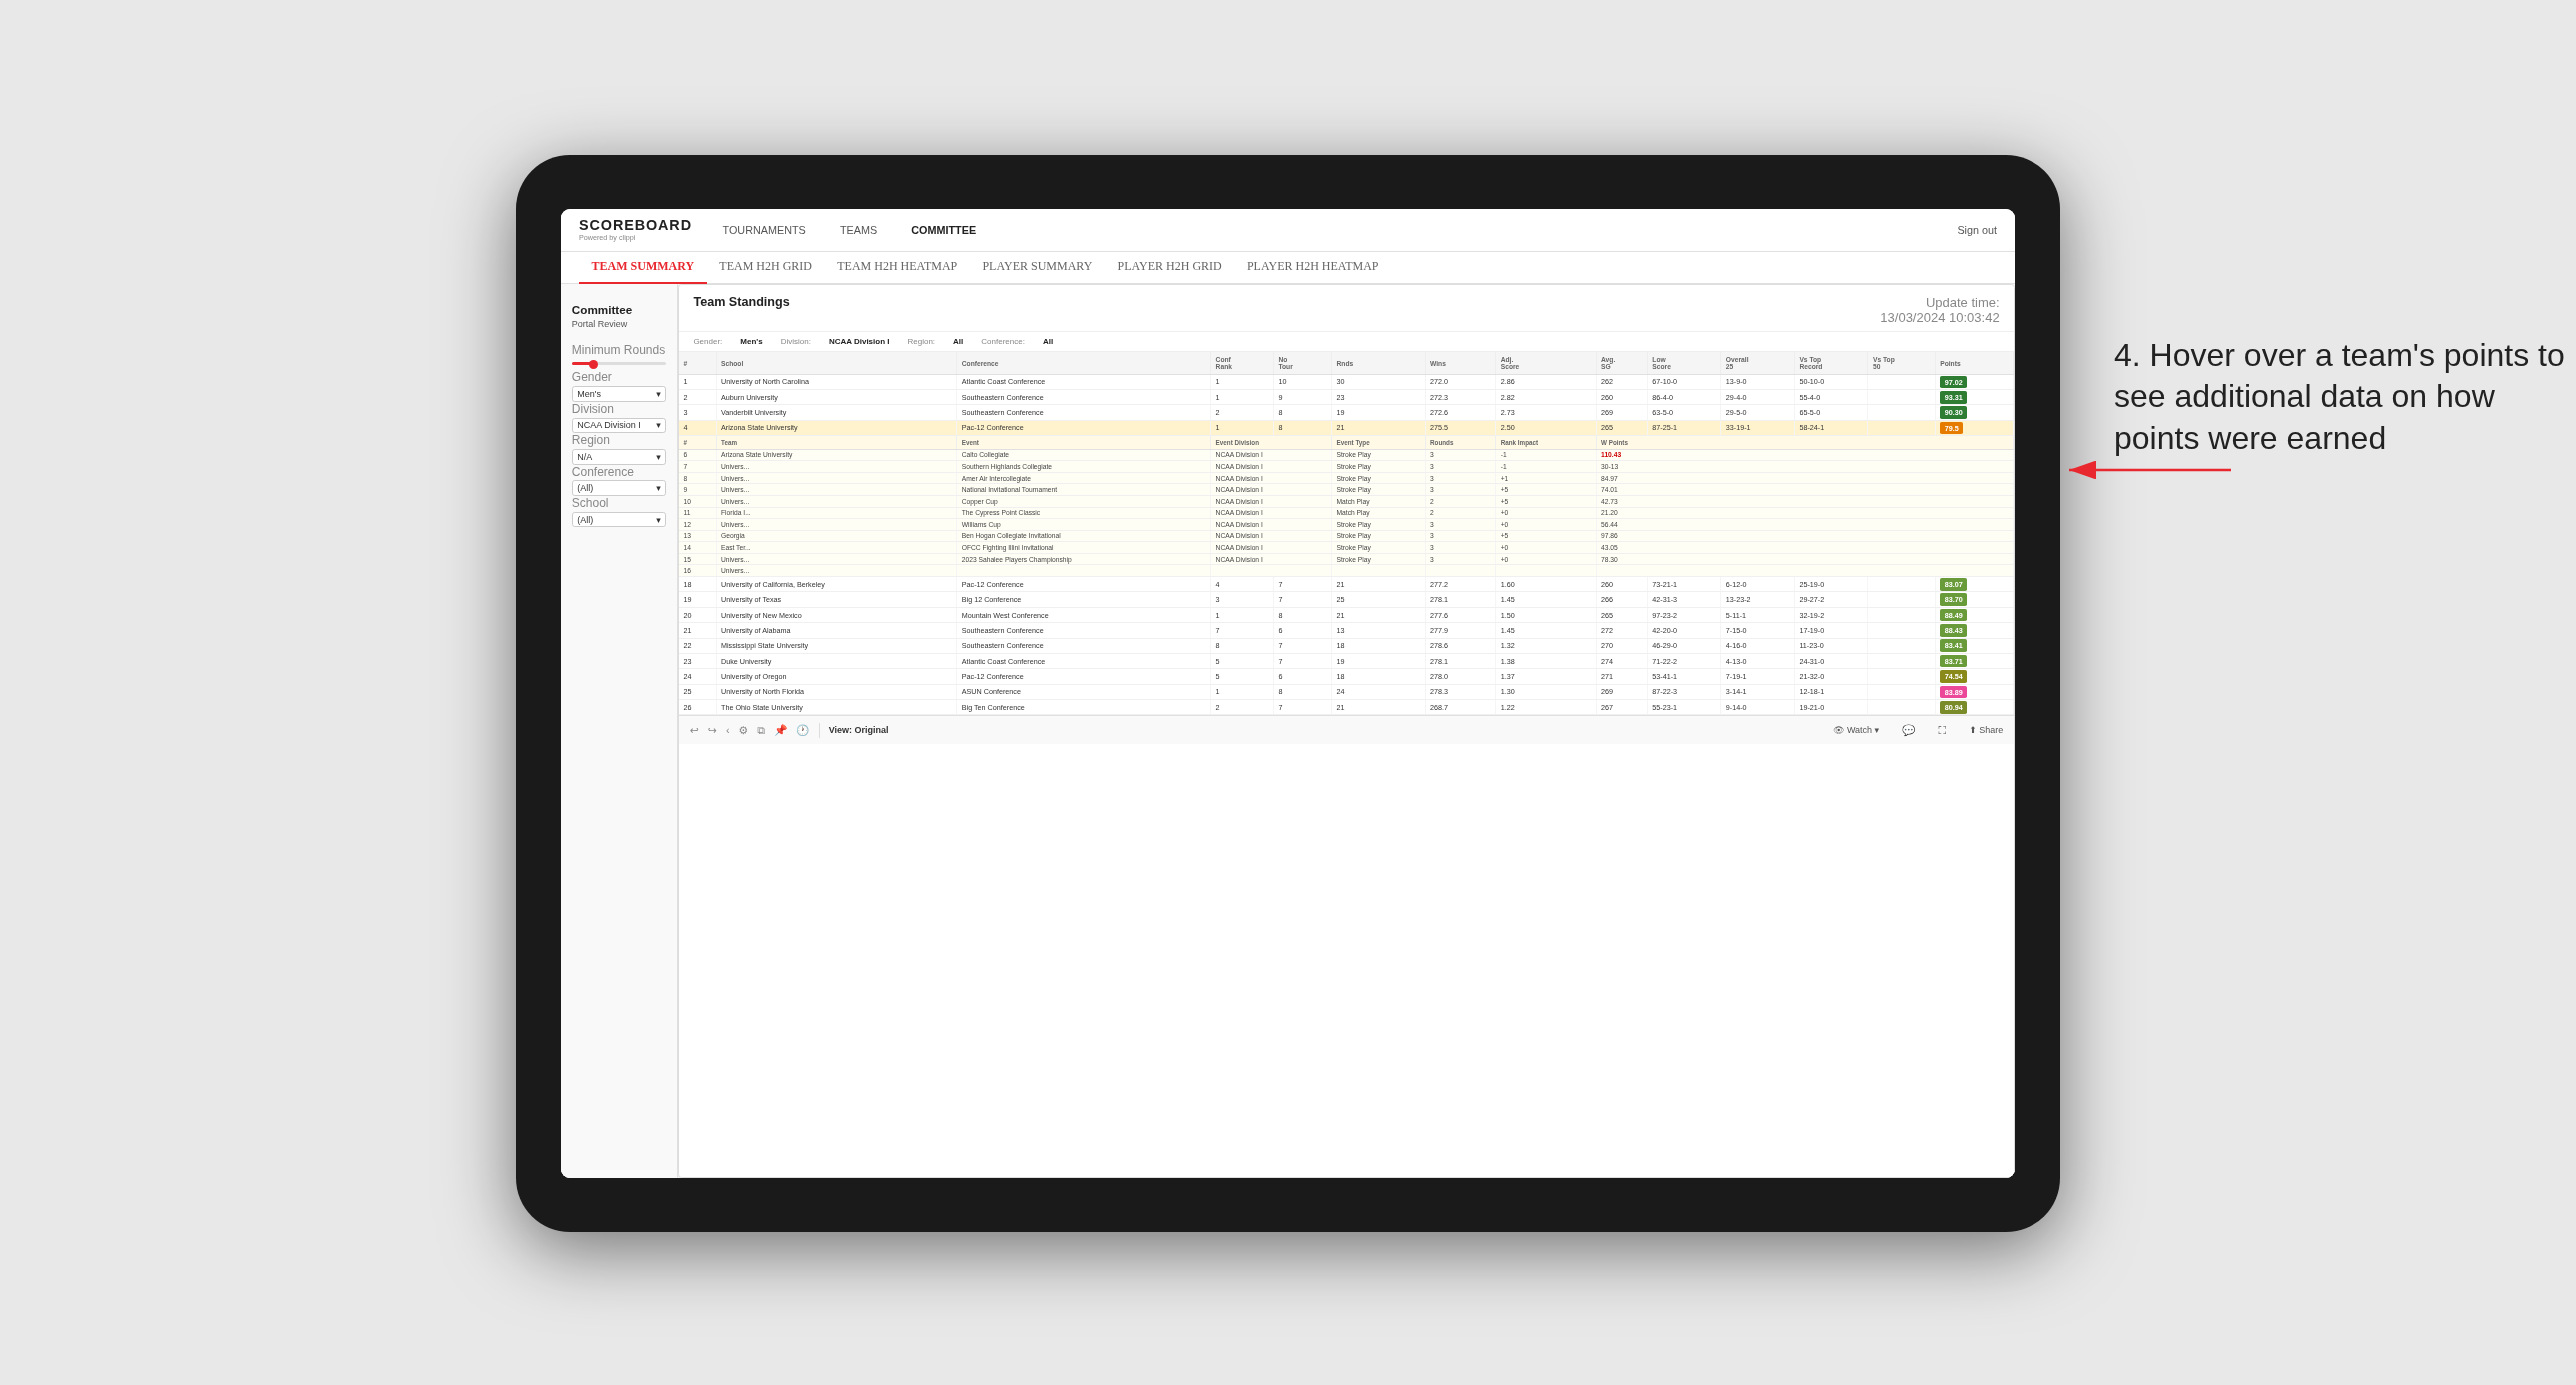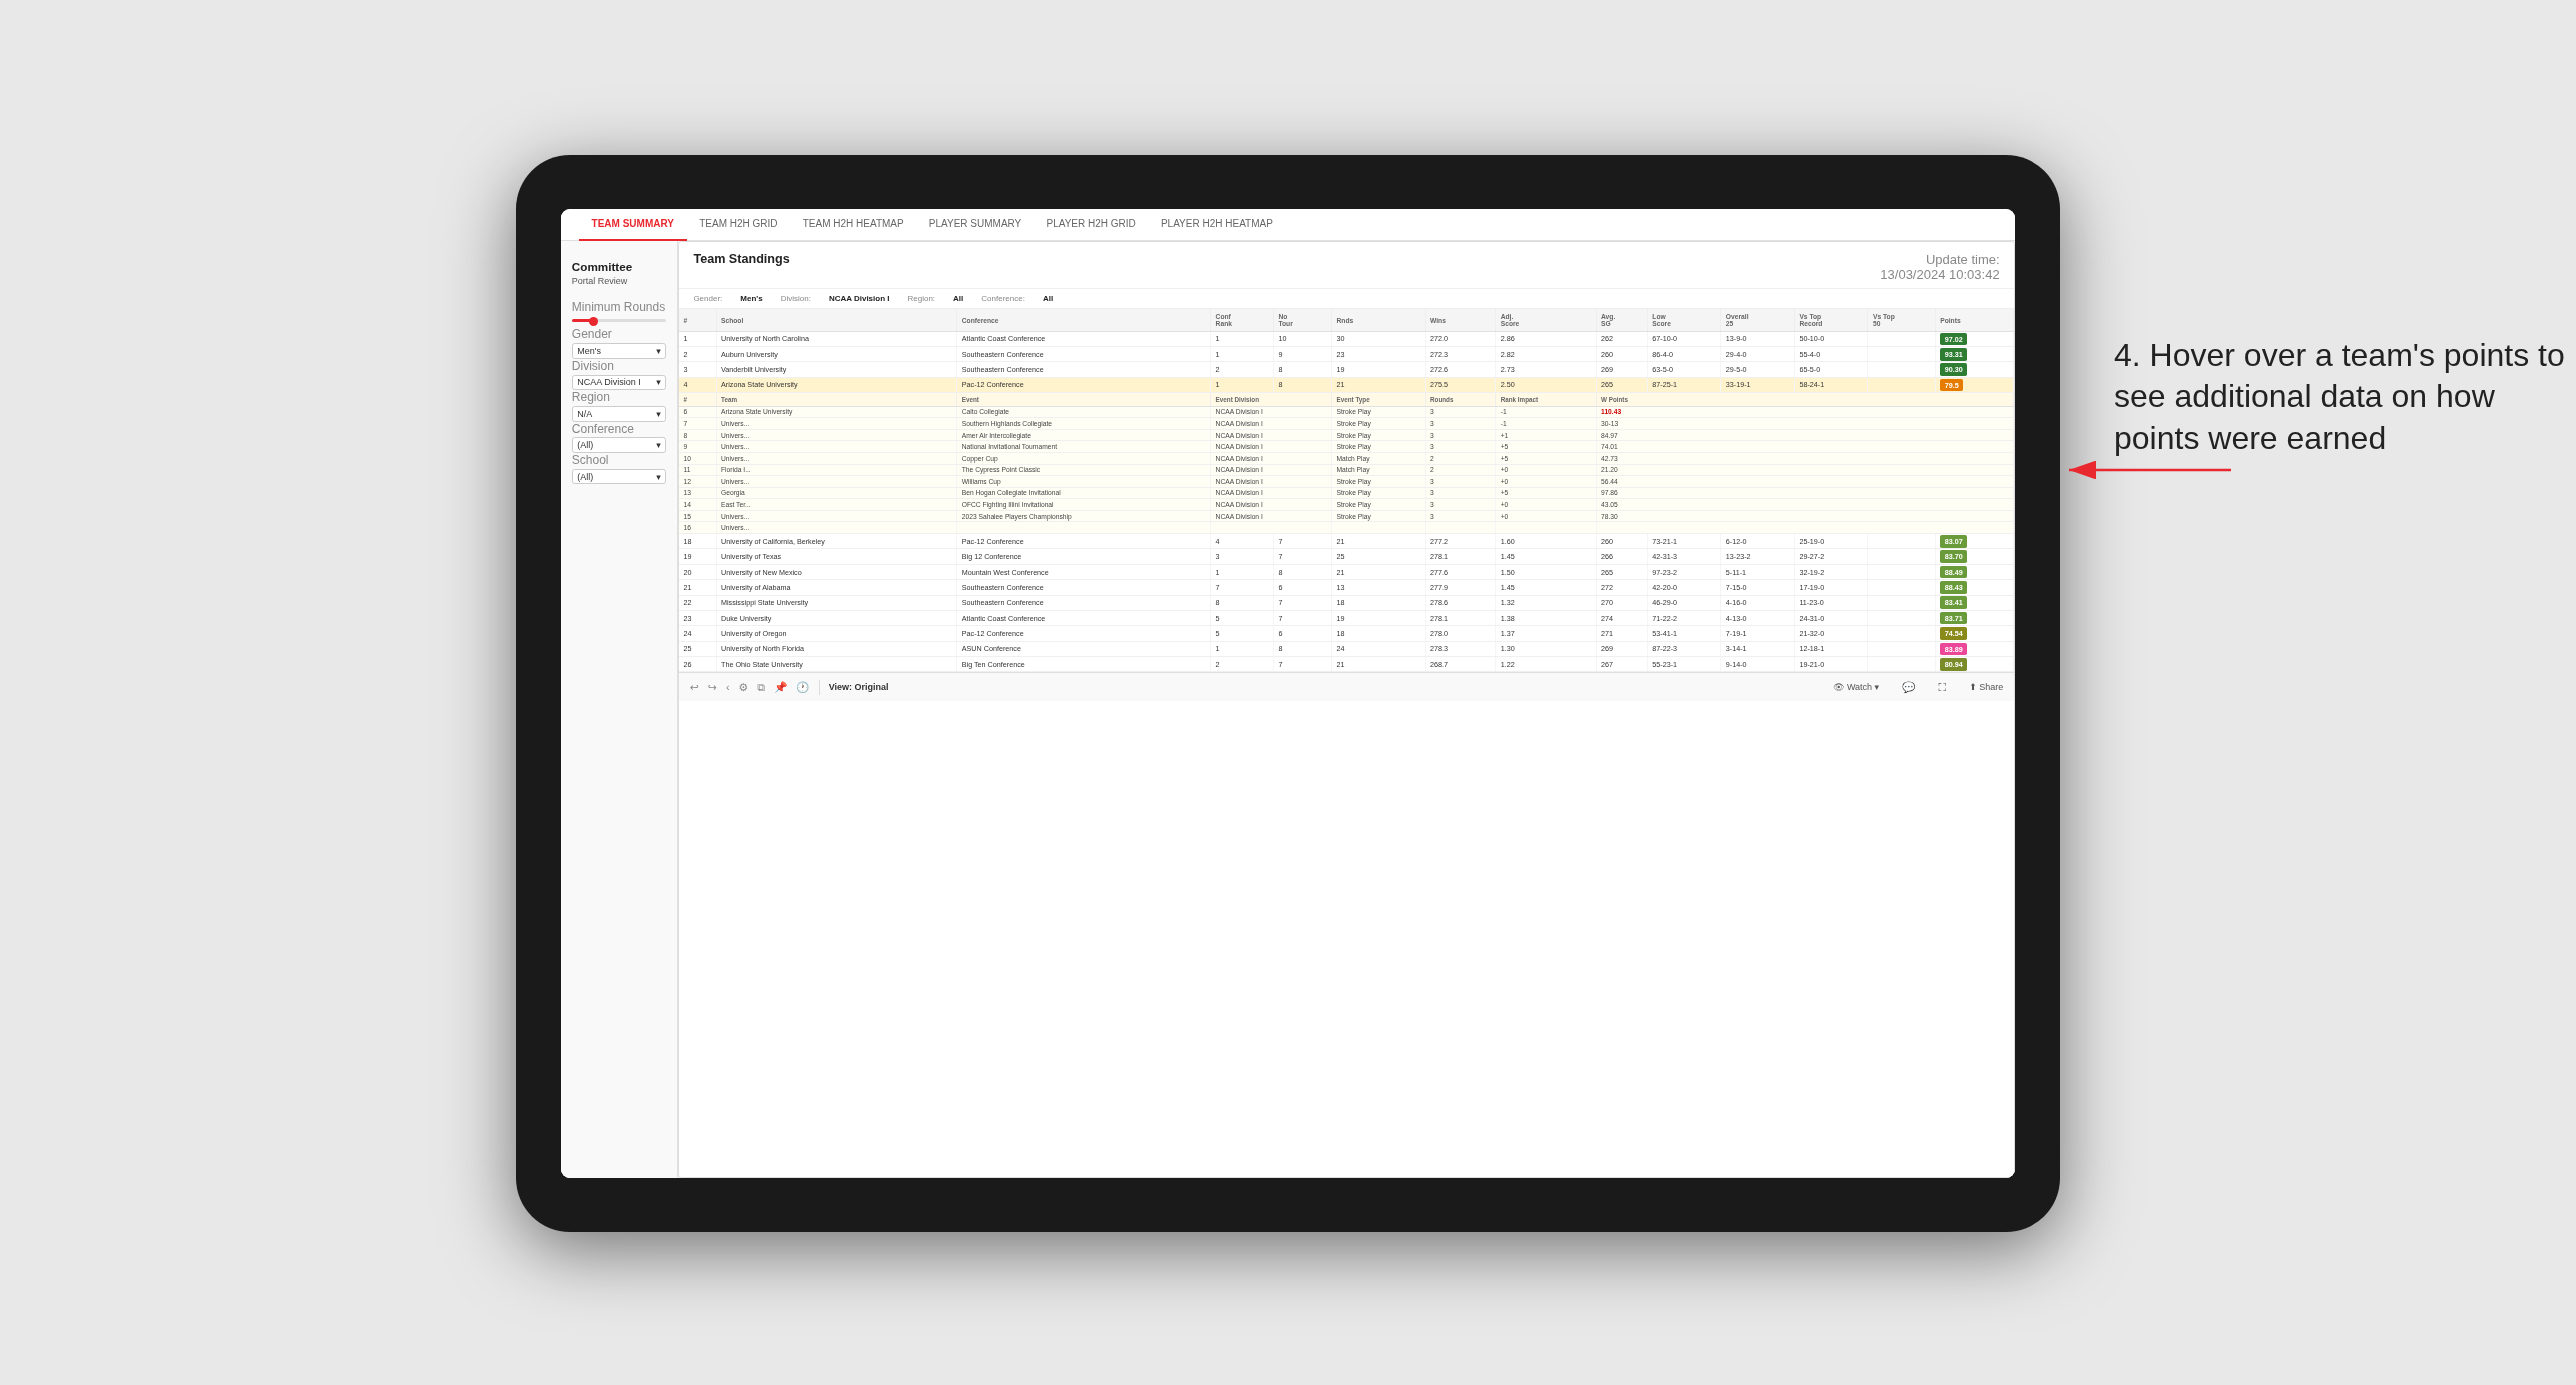--- a/index.html
+++ b/index.html
@@ -99,29 +99,30 @@
     .sub-nav {
       background: #fff;
       border-bottom: 1.8px solid #e0e0e0;
       display: flex;
       padding: 0 18px;
       height: 32px;
       flex-shrink: 0;
     }
 
     .sub-tab {
-      font-size: 10px;
+      font-size: 12px;
       color: #666;
       padding: 0 12.6px;
       height: 32px;
       display: flex;
       align-items: center;
       cursor: pointer;
       border-bottom: 2.7px solid transparent;
       margin-bottom: -1.8px;
+      font-family: Liberation Serif, serif;
     }
 
     .sub-tab.active {
       color: #e8272e;
       border-bottom: 2.7px solid #e8272e;
       font-weight: 600;
     }
 
     
     .main-content {
@@ -373,20 +374,32 @@
       align-items: center;
       gap: 23px;
     }
   </style>
 </head>
 <body>
 
 <div class="tablet-frame">
   <div class="tablet-screen">
 
+    <div class="top-nav">
+      <div class="logo-area">
+        <span class="logo-text">SCOREBOARD</span>
+        <span class="logo-sub">Powered by clippi</span>
+      </div>
+      <div class="nav-links">
+        <span class="nav-link">TOURNAMENTS</span>
+        <span class="nav-link">TEAMS</span>
+        <span class="nav-link active">COMMITTEE</span>
+      </div>
+      <span class="sign-out">Sign out</span>
+    </div>
 
     <div class="sub-nav">
       <span class="sub-tab active">TEAM SUMMARY</span>
       <span class="sub-tab">TEAM H2H GRID</span>
       <span class="sub-tab">TEAM H2H HEATMAP</span>
       <span class="sub-tab">PLAYER SUMMARY</span>
       <span class="sub-tab">PLAYER H2H GRID</span>
       <span class="sub-tab">PLAYER H2H HEATMAP</span>
     </div>
 

